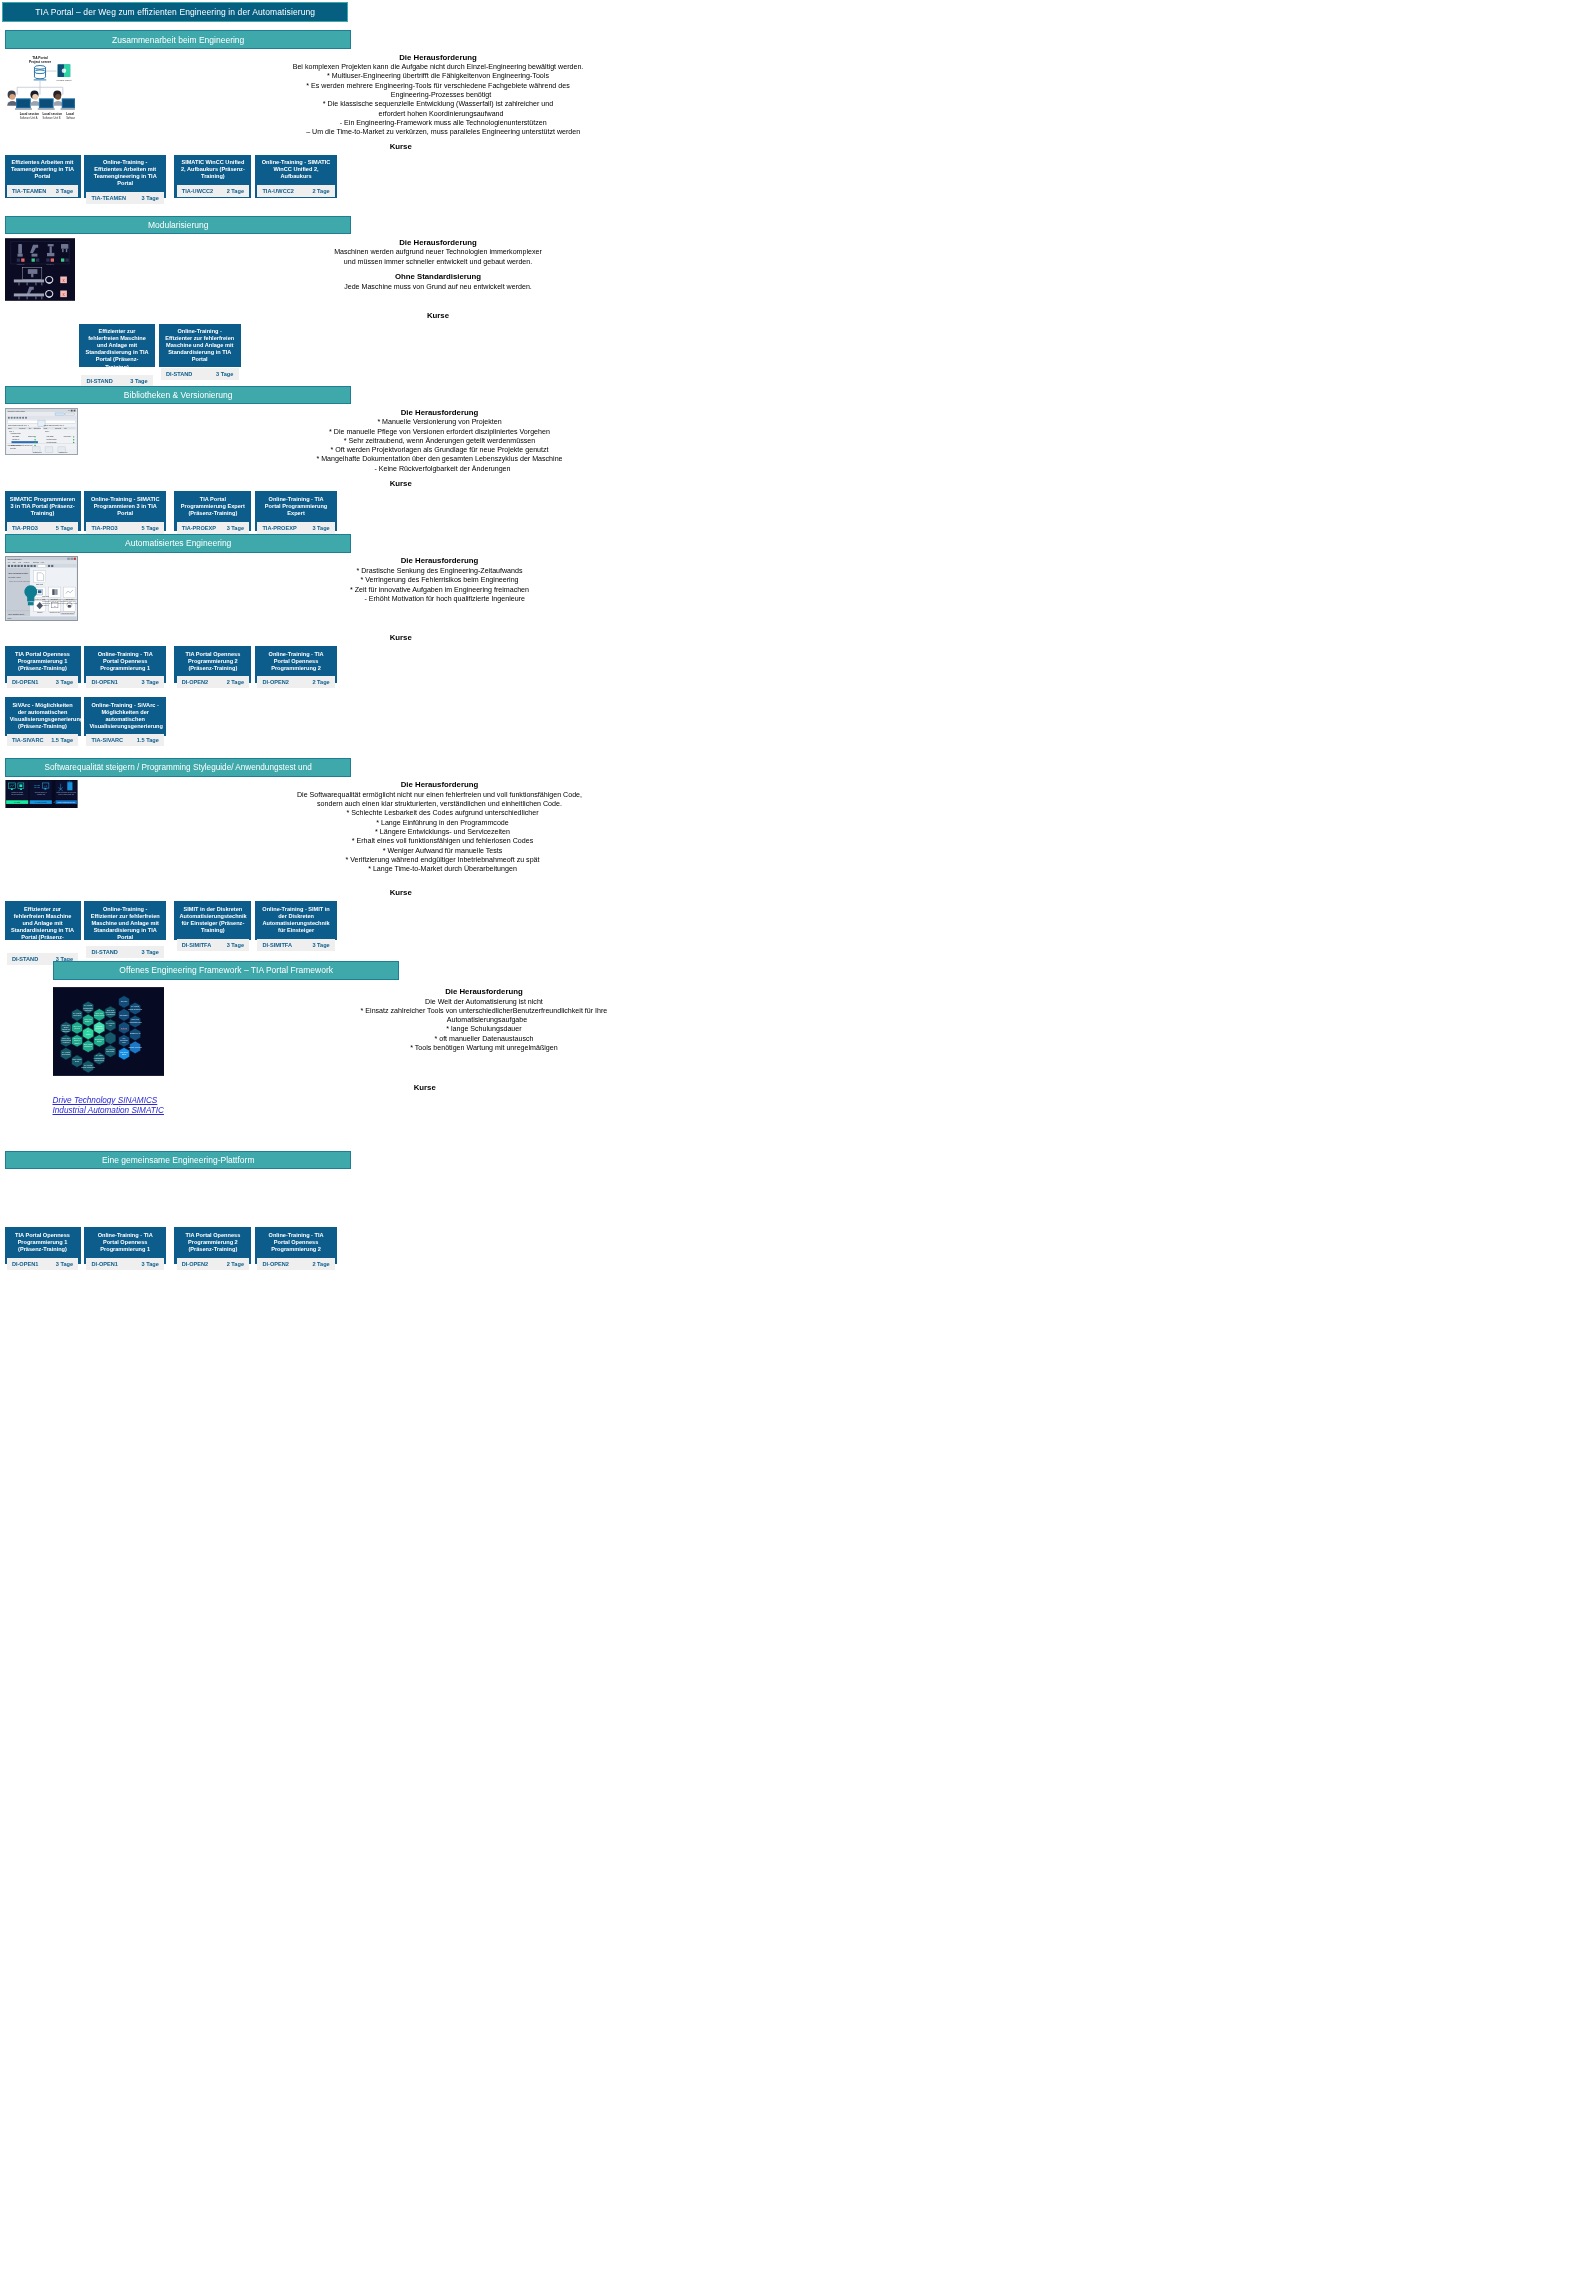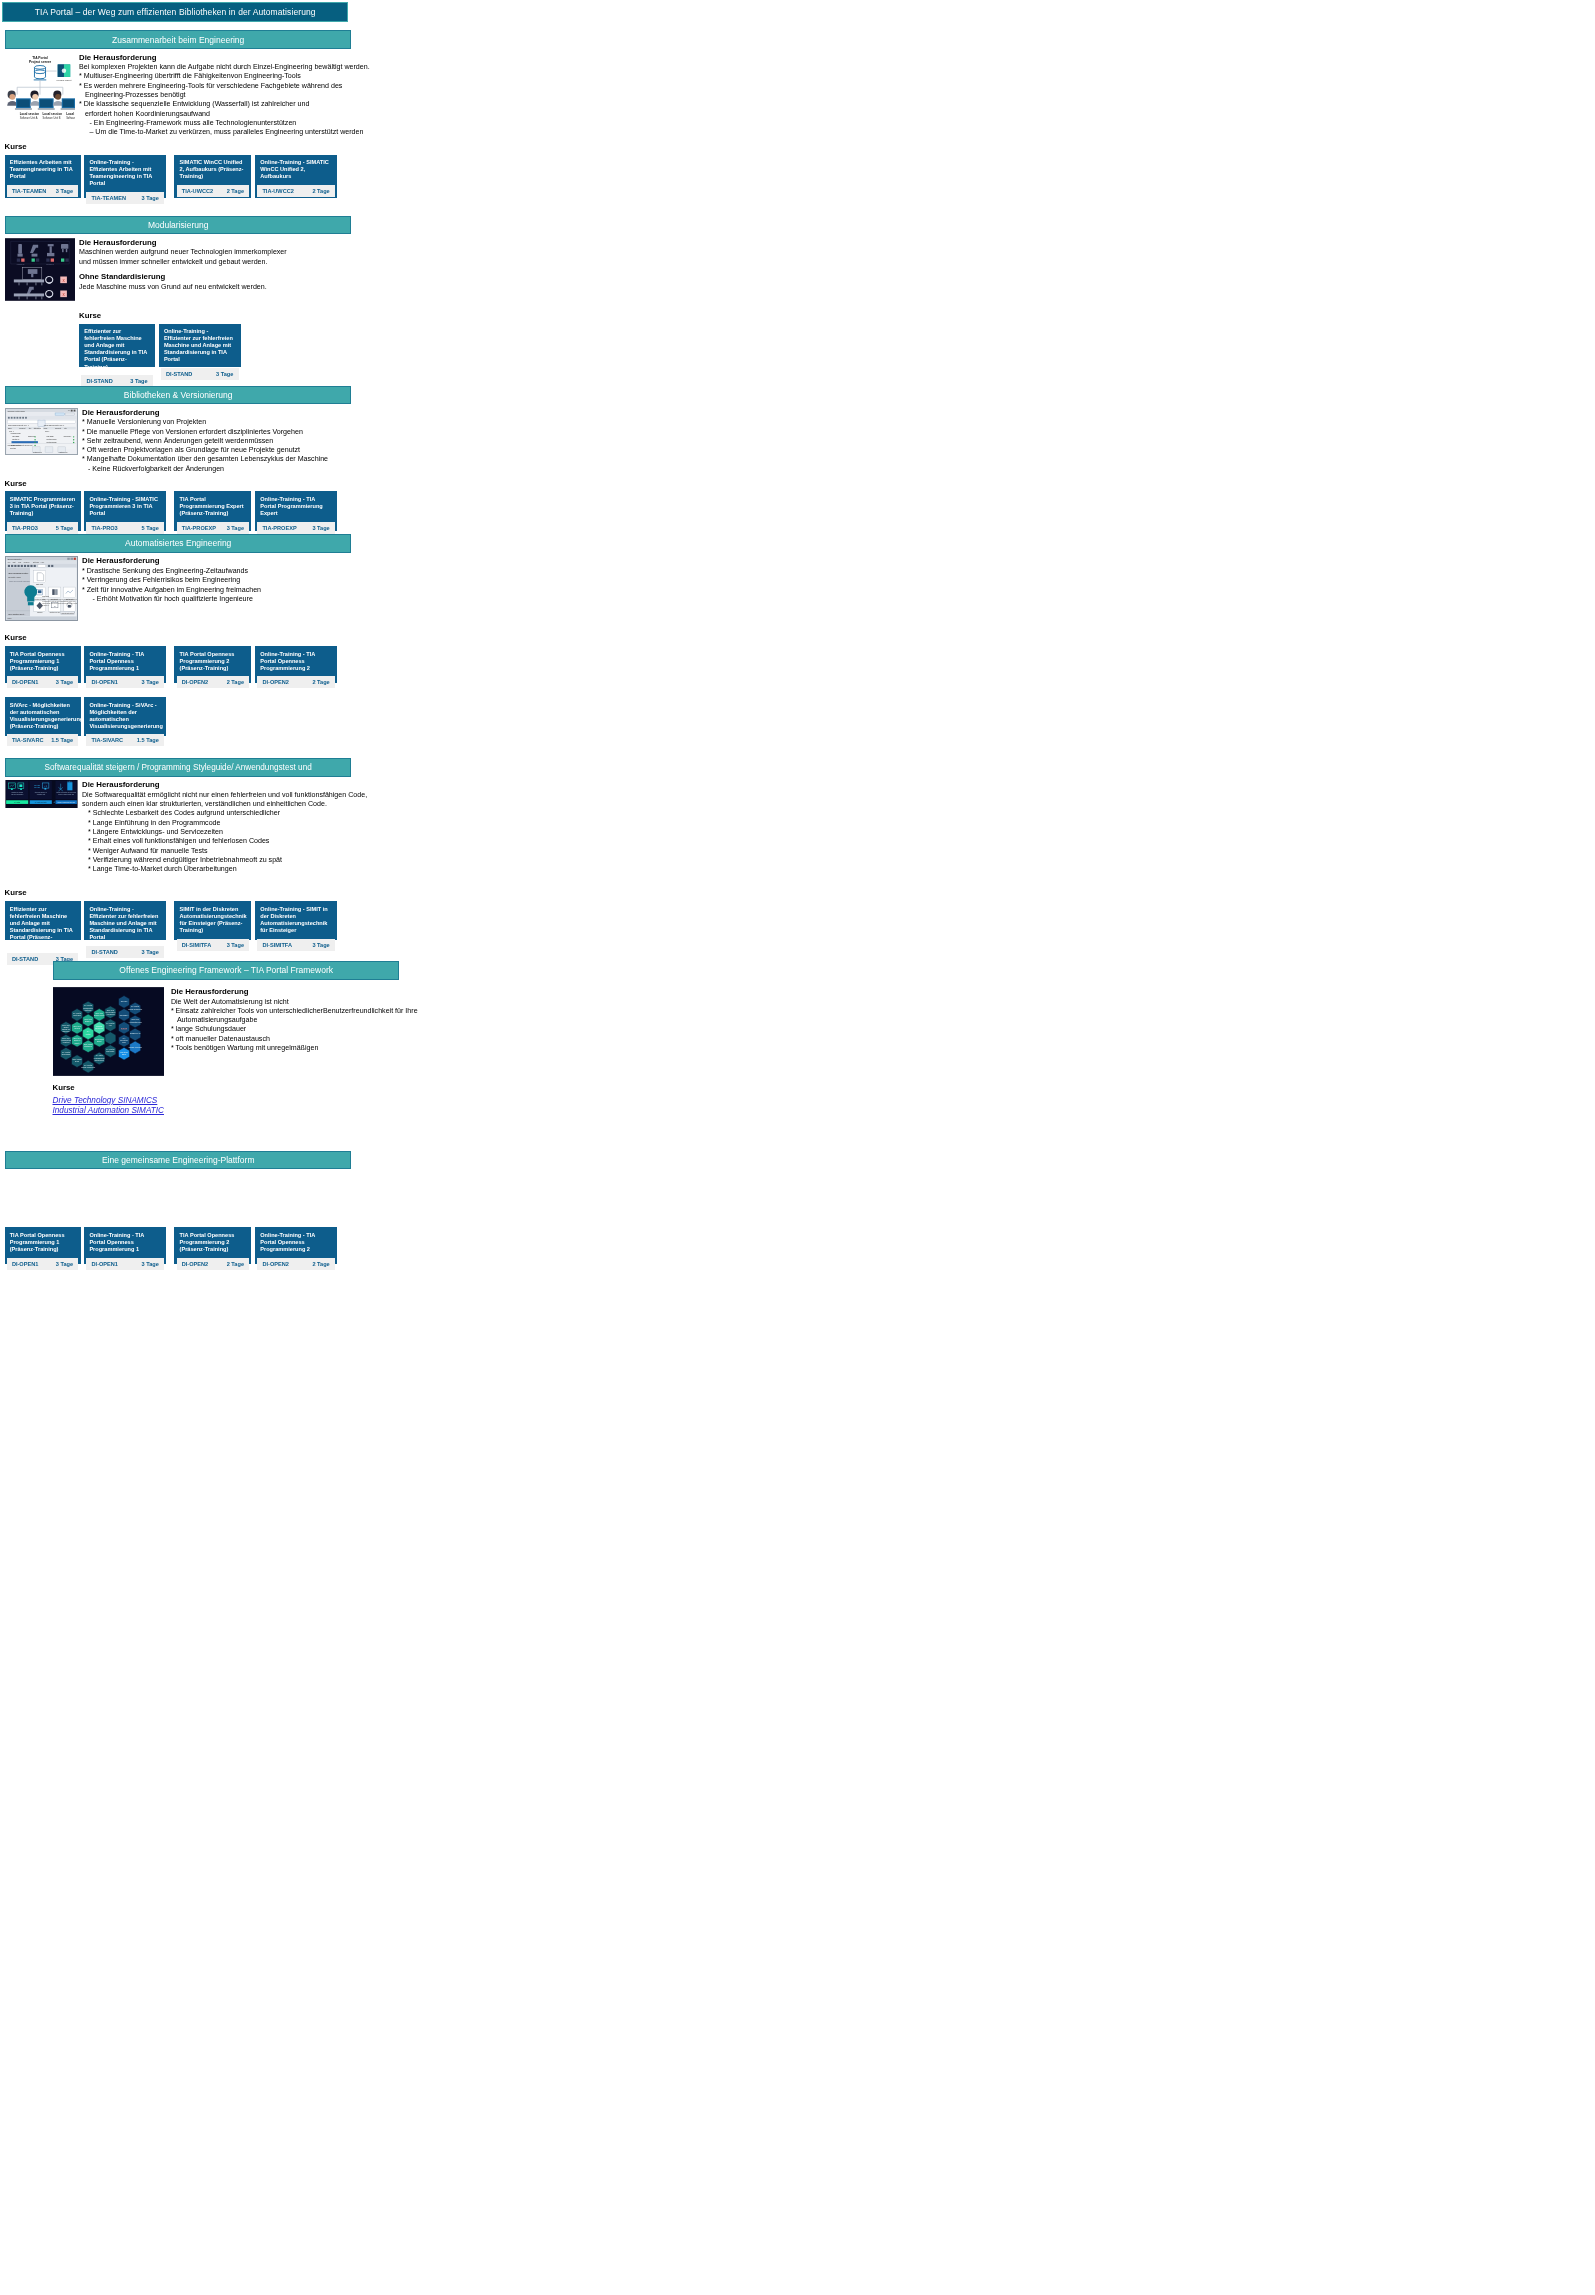--- a/index.html
+++ b/index.html
@@ -24,21 +24,21 @@
   .section-bar{
     width:346px;height:18.5px;margin:0 0 0 5.2px;
     background:#3FA8AB;border:0.7px solid #1F7E94;
     box-sizing:border-box;
     display:flex;align-items:center;justify-content:center;
   }
   .section-bar span{color:#fff;font-size:8.5px;white-space:nowrap;}
   .section-bar.wide span{font-size:8.2px;}
 
   
-  .section{position:relative;}
+  .section{position:relative;text-align:center;}
   .body-row{display:flex;align-items:flex-start;}
   .thumb{flex:0 0 auto;}
   .chal{flex:1 1 auto;padding-left:4.5px;}
   .chal h4{
     margin:0 0 1.5px 0;font-size:7.8px;font-weight:bold;color:#000;
   }
   .chal p{margin:0;font-size:7.1px;line-height:9.3px;color:#000;}
   .chal p.ind{padding-left:6px;}
   .chal p.ind2{padding-left:10.4px;}
 
@@ -87,21 +87,21 @@
   .ill-fw{width:111px;height:89px;}
 
   .spacer{height:15px;}
 </style>
 </head>
 <body>
 
 <div class="page">
 
   <div class="title-bar">
-    <span>TIA Portal – der Weg zum effizienten Bibliotheken in der Automatisierung</span>
+    <span>TIA Portal – der Weg zum effizienten Engineering in der Automatisierung</span>
   </div>
 
   <div class="section" style="margin-top:8.2px;">
     <div class="section-bar">
       <span>Zusammenarbeit beim Engineering</span>
     </div>
 
     <div class="body-row" style="margin-top:3.7px;padding-left:4.5px;">
       <div class="thumb">
         <svg class="ill ill-collab" viewBox="0 0 190 188">

